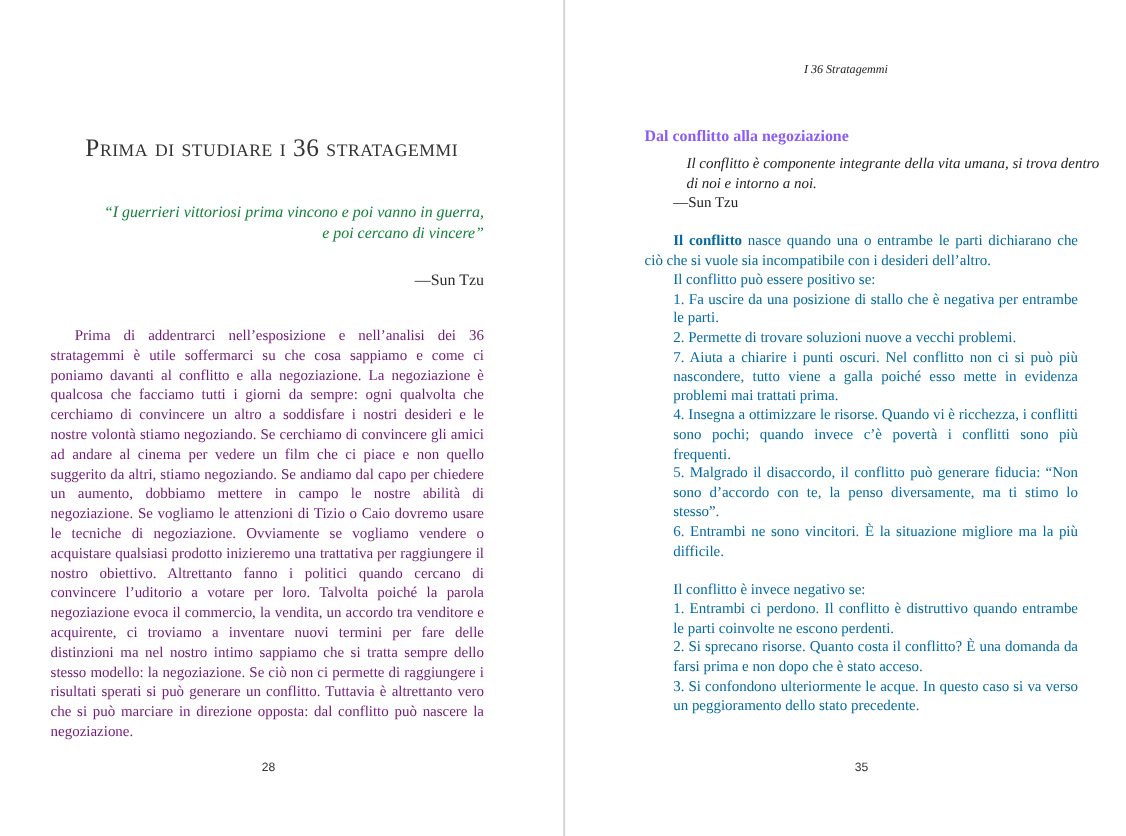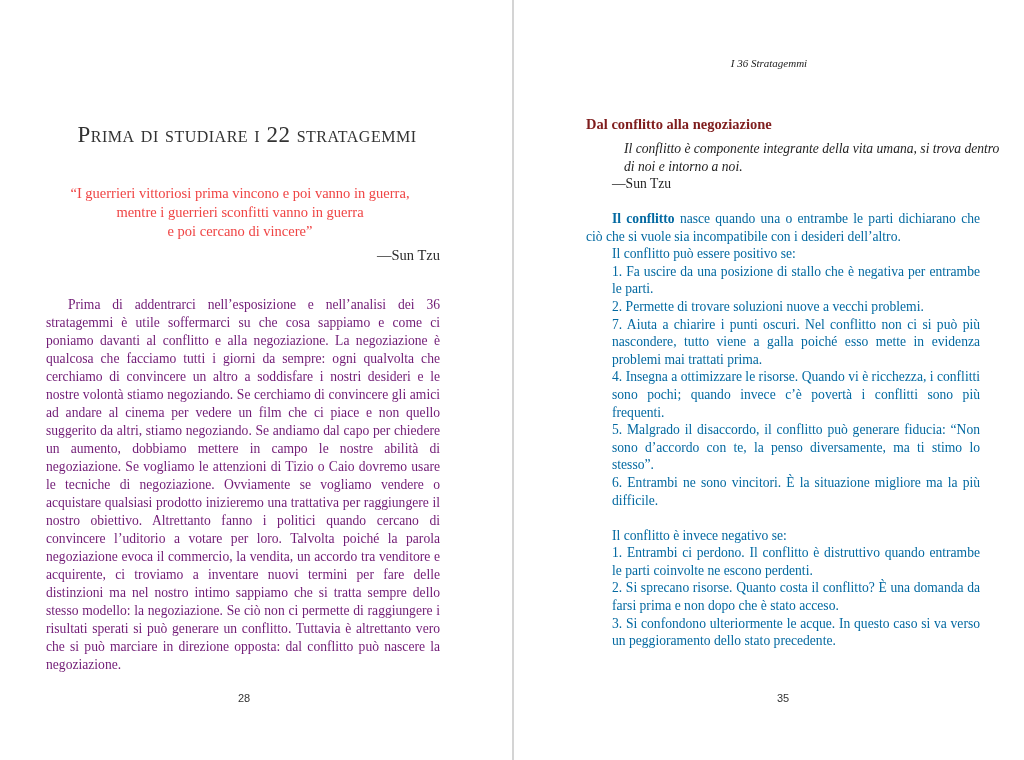--- a/index.html
+++ b/index.html
@@ -14,43 +14,43 @@
 
     
     .title {
       position: absolute; left: 52px; top: 100px; width: 390px; text-align: center;
       font-family: "Liberation Serif", "DejaVu Serif", serif; color: #333; letter-spacing: 0.5px;
       font-variant: small-caps; font-weight: normal;
     }
     .title .t1 { font-size: 30px; line-height: 34px; display: block; white-space: nowrap; }
     .title .t2 { font-size: 23px; line-height: 28px; display: block; white-space: nowrap; }
     .epigraph {
-      position: absolute; right: 72px; top: 184px; width: 400px; text-align: center;
-      font-size: 14.5px; line-height: 19px; color: #ef4444;
+      position: absolute; right: 72px; top: 184px; width: 400px; text-align: right;
+      font-style: italic; font-size: 14.5px; line-height: 19px; color: #15803d;
     }
     .epigraph span { display: block; }
     .epigraph-author {
       position: absolute; right: 72px; top: 247px; font-size: 14.5px; color: #2a2a2a;
     }
     .body-left {
       position: absolute; left: 46px; top: 296px; width: 394px;
       font-size: 13.6px; line-height: 18px; text-align: justify; color: #701a75;
     }
     .body-left p { margin: 0; text-indent: 22px; }
     .page-number { position: absolute; top: 692px; font-family: "Liberation Sans", sans-serif; font-size: 11px; color: #333; }
     .pn-left { left: 238px; }
     .pn-right { left: 263px; }
 
     
     .running-head {
       position: absolute; top: 57px; left: 0; width: 510px; text-align: center;
       font-style: italic; font-size: 11px; color: #222;
     }
     .section-heading {
-      position: absolute; left: 72px; top: 104px; font-weight: bold; font-size: 14.5px; color: #7f1d1d;
+      position: absolute; left: 72px; top: 104px; font-weight: bold; font-size: 14.5px; color: #8b5cf6;
     }
     .r-quote {
       position: absolute; left: 110px; top: 140px; width: 380px;
       font-style: italic; font-size: 13.6px; line-height: 18px; color: #222;
     }
     .r-quote-author { position: absolute; left: 98px; top: 176px; font-size: 13.6px; color: #222; }
     .body-right {
       position: absolute; left: 72px; top: 210px; width: 394px;
       font-size: 13.6px; line-height: 17.6px; text-align: justify; color: #0369a1;
     }
@@ -58,25 +58,24 @@
     .intro { text-indent: 26px; }
     .intro b { font-weight: bold; }
     .indent-block { padding-left: 26px; }
     .gap { height: 17.6px; }
   </style>
 </head>
 <body>
 
 <div class="page page-left">
   <h1 class="title">
-    <span class="t2">Prima di studiare i 22 stratagemmi</span>
+    <span class="t2">Prima di studiare i 36 stratagemmi</span>
   </h1>
   <div class="epigraph">
     <span>“I guerrieri vittoriosi prima vincono e poi vanno in guerra,</span>
-    <span>mentre i guerrieri sconfitti vanno in guerra</span>
     <span>e poi cercano di vincere”</span>
   </div>
   <div class="epigraph-author">—Sun Tzu</div>
   <div class="body-left">
     <p>Prima di addentrarci nell’esposizione e nell’analisi dei 36 stratagemmi è utile soffermarci su che cosa sappiamo e come ci poniamo davanti al conflitto e alla negoziazione. La negoziazione è qualcosa che facciamo tutti i giorni da sempre: ogni qualvolta che cerchiamo di convincere un altro a soddisfare i nostri desideri e le nostre volontà stiamo negoziando. Se cerchiamo di convincere gli amici ad andare al cinema per vedere un film che ci piace e non quello suggerito da altri, stiamo negoziando. Se andiamo dal capo per chiedere un aumento, dobbiamo mettere in campo le nostre abilità di negoziazione. Se vogliamo le attenzioni di Tizio o Caio dovremo usare le tecniche di negoziazione. Ovviamente se vogliamo vendere o acquistare qualsiasi prodotto inizieremo una trattativa per raggiungere il nostro obiettivo. Altrettanto fanno i politici quando cercano di convincere l’uditorio a votare per loro. Talvolta poiché la parola negoziazione evoca il commercio, la vendita, un accordo tra venditore e acquirente, ci troviamo a inventare nuovi termini per fare delle distinzioni ma nel nostro intimo sappiamo che si tratta sempre dello stesso modello: la negoziazione. Se ciò non ci permette di raggiungere i risultati sperati si può generare un conflitto. Tuttavia è altrettanto vero che si può marciare in direzione opposta: dal conflitto può nascere la negoziazione.</p>
   </div>
   <div class="page-number pn-left">28</div>
 </div>
 
 <div class="gutter"></div>

